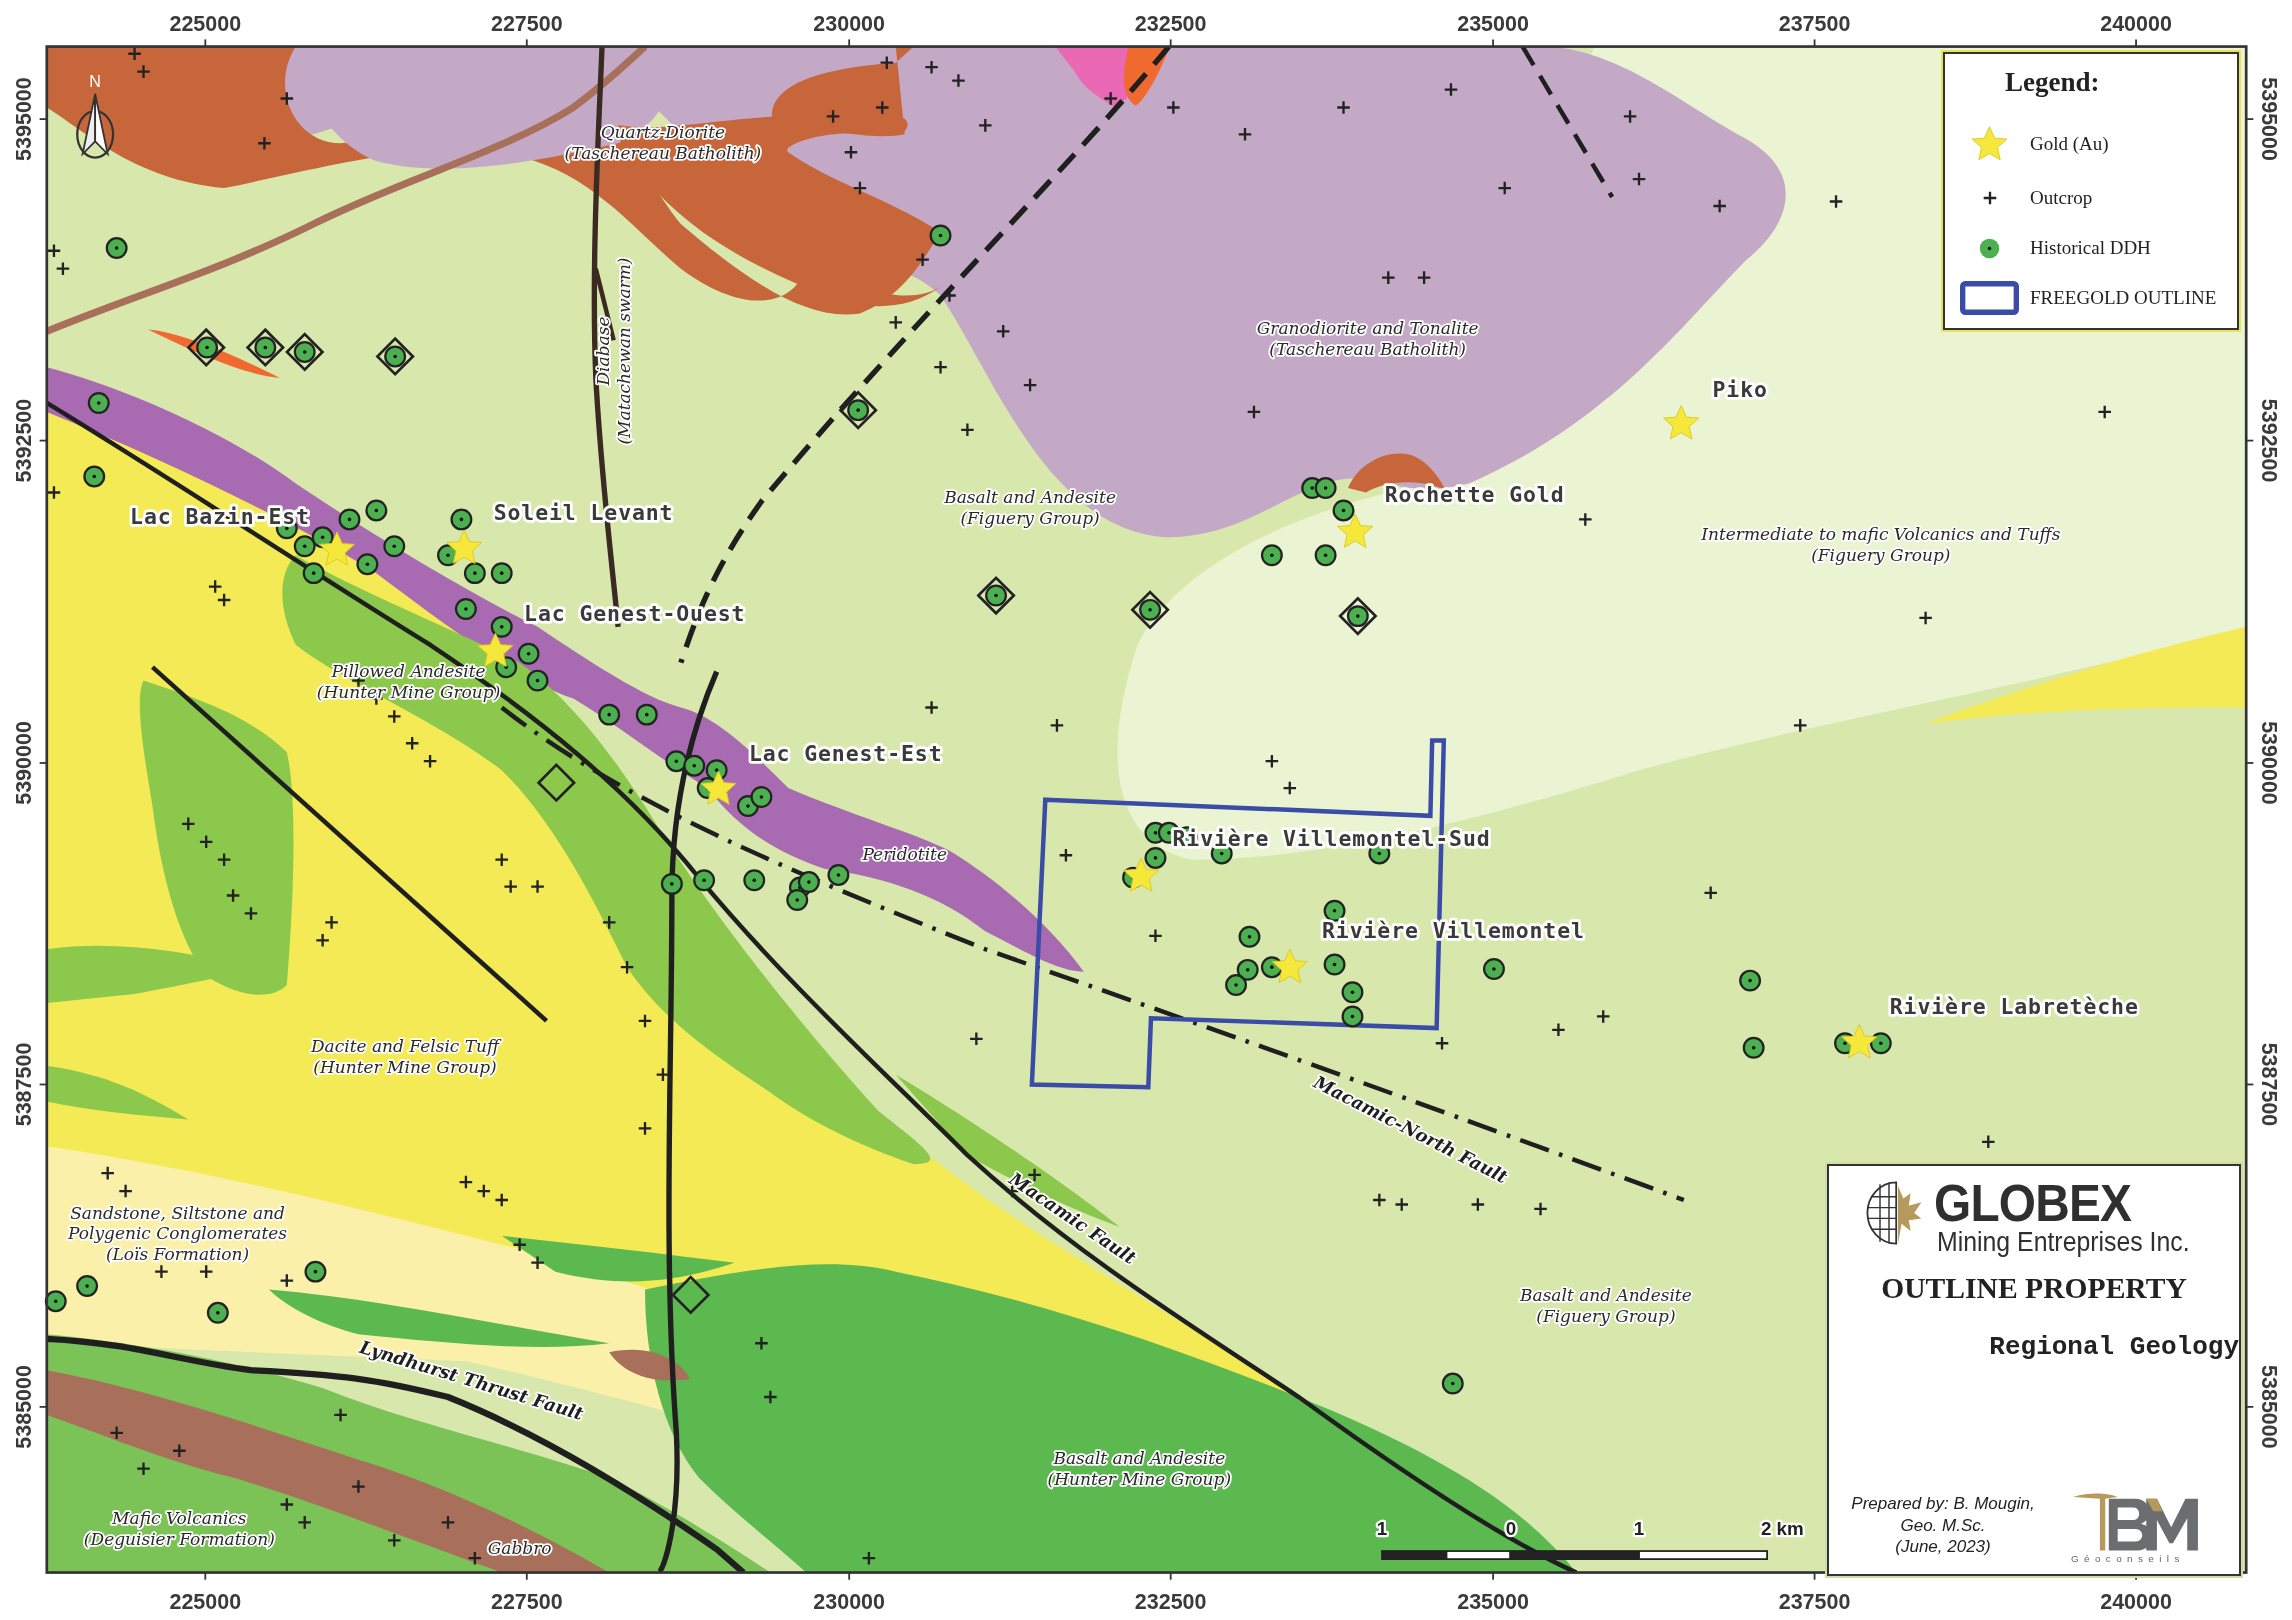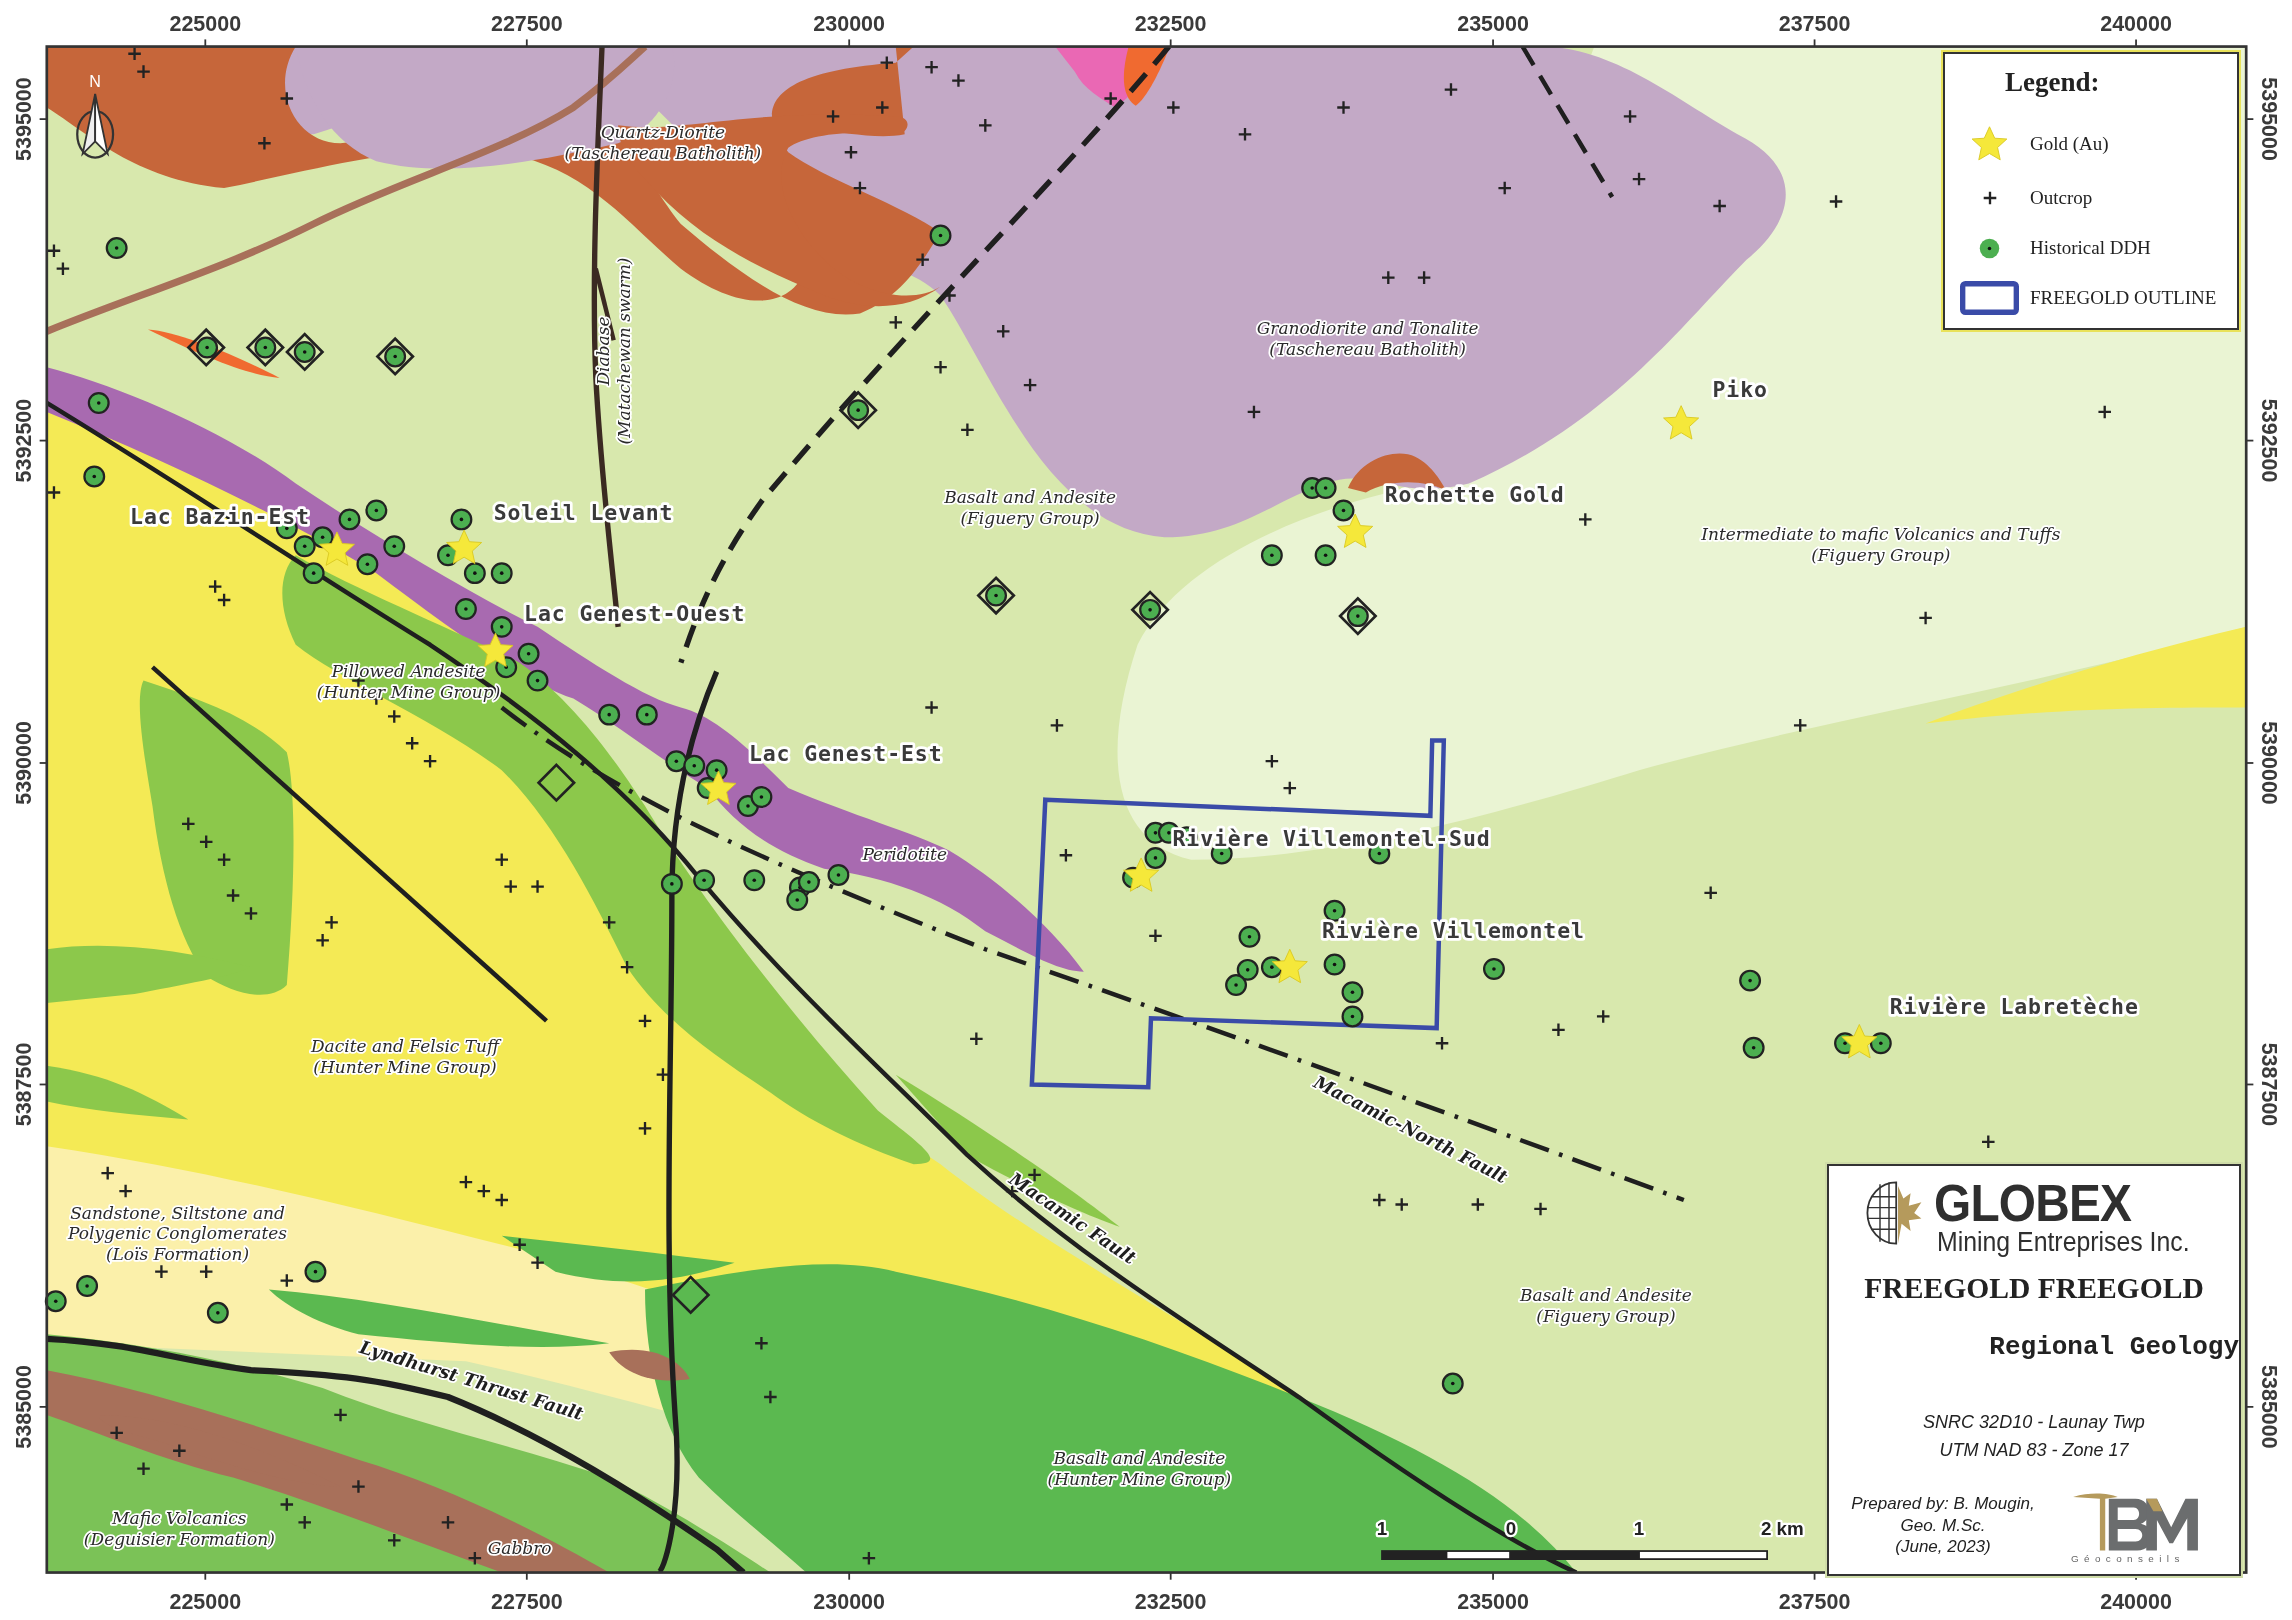--- a/index.html
+++ b/index.html
@@ -470,26 +470,22 @@
 </div>
 
 <div class="title-box">
   <svg style="position:absolute;left:33px;top:10.7px" width="72" height="72" viewBox="0 0 80 80">
     <path d="M38 6 A32 34 0 0 0 38 74 Z" fill="none" stroke="#333" stroke-width="2"></path>
     <path d="M10 22 H38 M6 34 H38 M6 46 H38 M10 58 H38 M20 8 V72 M30 6 V74" stroke="#333" stroke-width="1.6"></path>
     <path d="M40 10 L46 24 L54 18 L52 32 L66 28 L58 40 L66 46 L52 48 L54 60 L44 52 L40 74 Z" fill="#b59a5c"></path>
   </svg>
   <div class="globex-word">GLOBEX</div>
   <div class="globex-sub">Mining Entreprises Inc.</div>
-  <div class="prop-title">FREEGOLD FREEGOLD</div>
+  <div class="prop-title">OUTLINE PROPERTY</div>
   <div class="prop-sub">Regional Geology</div>
-  <div class="snrc">
-    <div>SNRC 32D10 - Launay Twp</div>
-    <div>UTM NAD 83 - Zone 17</div>
-  </div>
   <div class="prepared">
     <div>Prepared by: B. Mougin,</div>
     <div>Geo. M.Sc.</div>
     <div>(June, 2023)</div>
   </div>
   <svg class="bm-logo" viewBox="0 0 170 92">
     <path d="M10 10 C30 4 50 6 60 10 L46 12 L46 70 L40 70 L40 12 Z" fill="#b59a5c"></path>
     <path d="M50 12 H80 C98 12 100 36 86 40 C104 44 102 70 82 70 H50 Z M60 22 V36 H78 C86 36 86 22 78 22 Z M60 46 V60 H80 C90 60 90 46 80 46 Z" fill="#6b6d6e" fill-rule="evenodd"></path>
     <path d="M92 12 L104 12 L120 44 L136 12 L150 12 L150 70 L138 70 L138 34 L122 62 L118 62 L104 36 L104 70 L92 70 Z" fill="#6b6d6e"></path>
     <path d="M92 12 L104 12 L110 26 L100 26 Z" fill="#b59a5c"></path>

